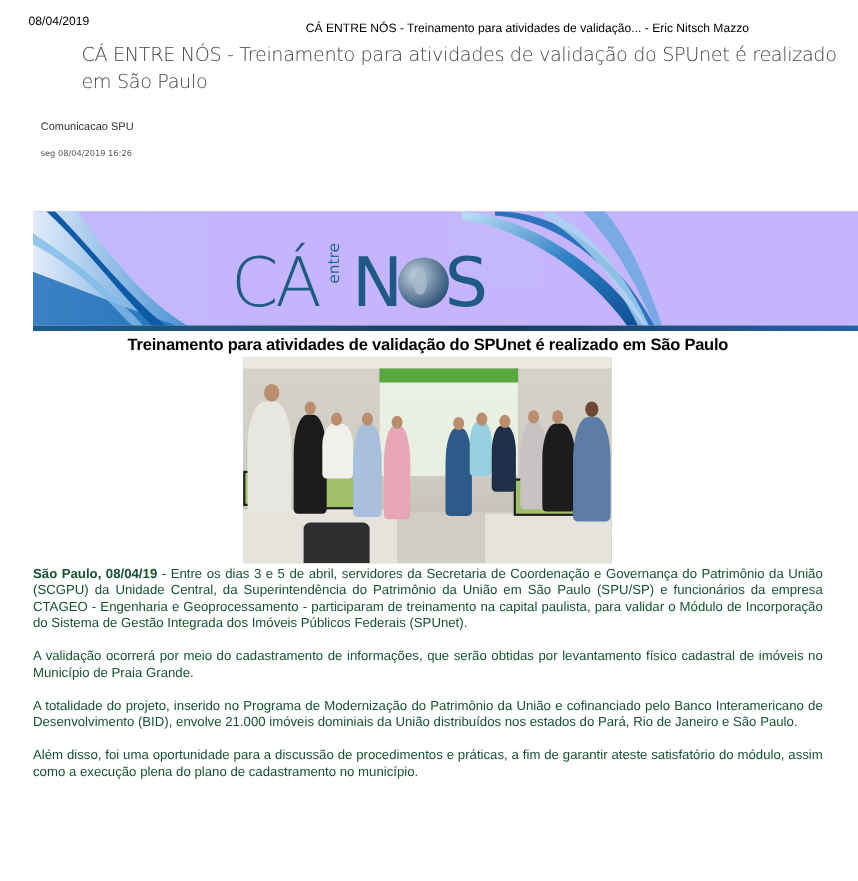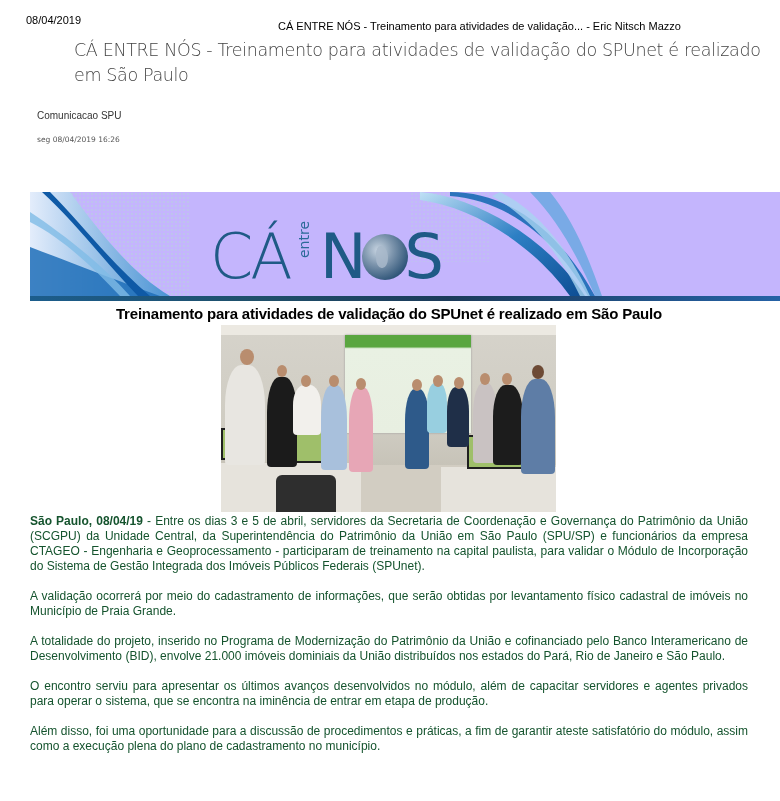--- a/index.html
+++ b/index.html
@@ -128,15 +128,14 @@
   <div class="person" style="left:272px;top:60px;width:30px;height:80px;background:#1c1c1c;"></div>
   <div class="head" style="left:281px;top:48px;"></div>
   <div class="person" style="left:300px;top:54px;width:34px;height:95px;background:#5e7da6;"></div>
   <div class="head" style="left:311px;top:40px;width:12px;height:14px;background:#6d4a35;"></div>
 </div>
 
 <div class="body-text">
   <p><b>São Paulo, 08/04/19</b><span> - Entre os dias 3 e 5 de abril, servidores da Secretaria de Coordenação e Governança do Patrimônio da União (SCGPU) da Unidade Central, da Superintendência do Patrimônio da União em São Paulo (SPU/SP) e funcionários da empresa CTAGEO - Engenharia e Geoprocessamento - participaram de treinamento na capital paulista, para validar o Módulo de Incorporação do Sistema de Gestão Integrada dos Imóveis Públicos Federais (SPUnet).</span></p>
   <p>A validação ocorrerá por meio do cadastramento de informações, que serão obtidas por levantamento físico cadastral de imóveis no Município de Praia Grande.</p>
   <p>A totalidade do projeto, inserido no Programa de Modernização do Patrimônio da União e cofinanciado pelo Banco Interamericano de Desenvolvimento (BID), envolve 21.000 imóveis dominiais da União distribuídos nos estados do Pará, Rio de Janeiro e São Paulo.</p>
-  <p>O encontro serviu para apresentar os últimos avanços desenvolvidos no módulo, além de capacitar servidores e agentes privados para operar o sistema, que se encontra na iminência de entrar em etapa de produção.</p>
   <p>Além disso, foi uma oportunidade para a discussão de procedimentos e práticas, a fim de garantir ateste satisfatório do módulo, assim como a execução plena do plano de cadastramento no município.</p>
 </div>
 
 </body></html>

